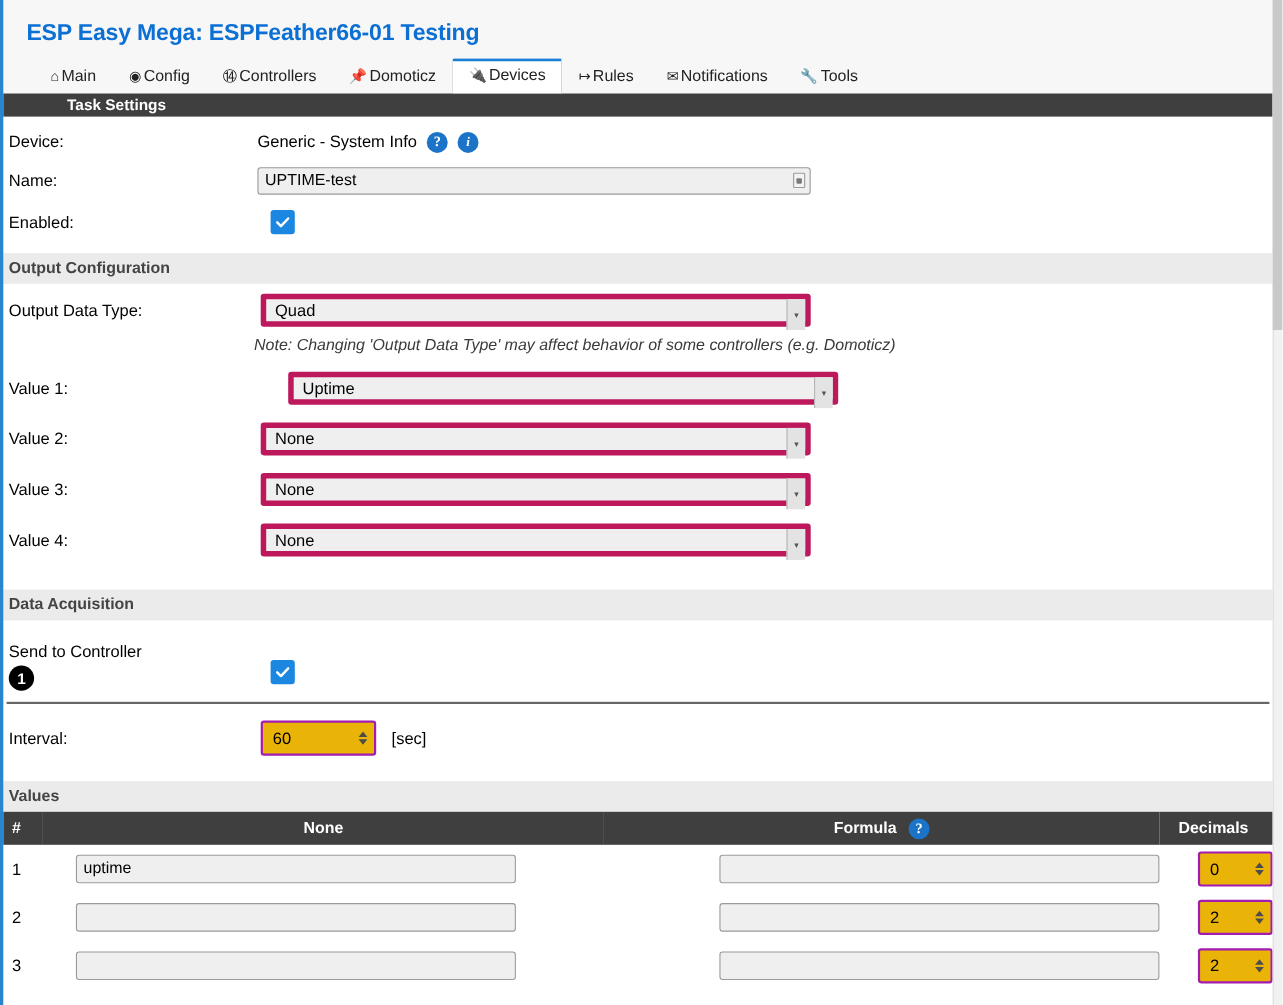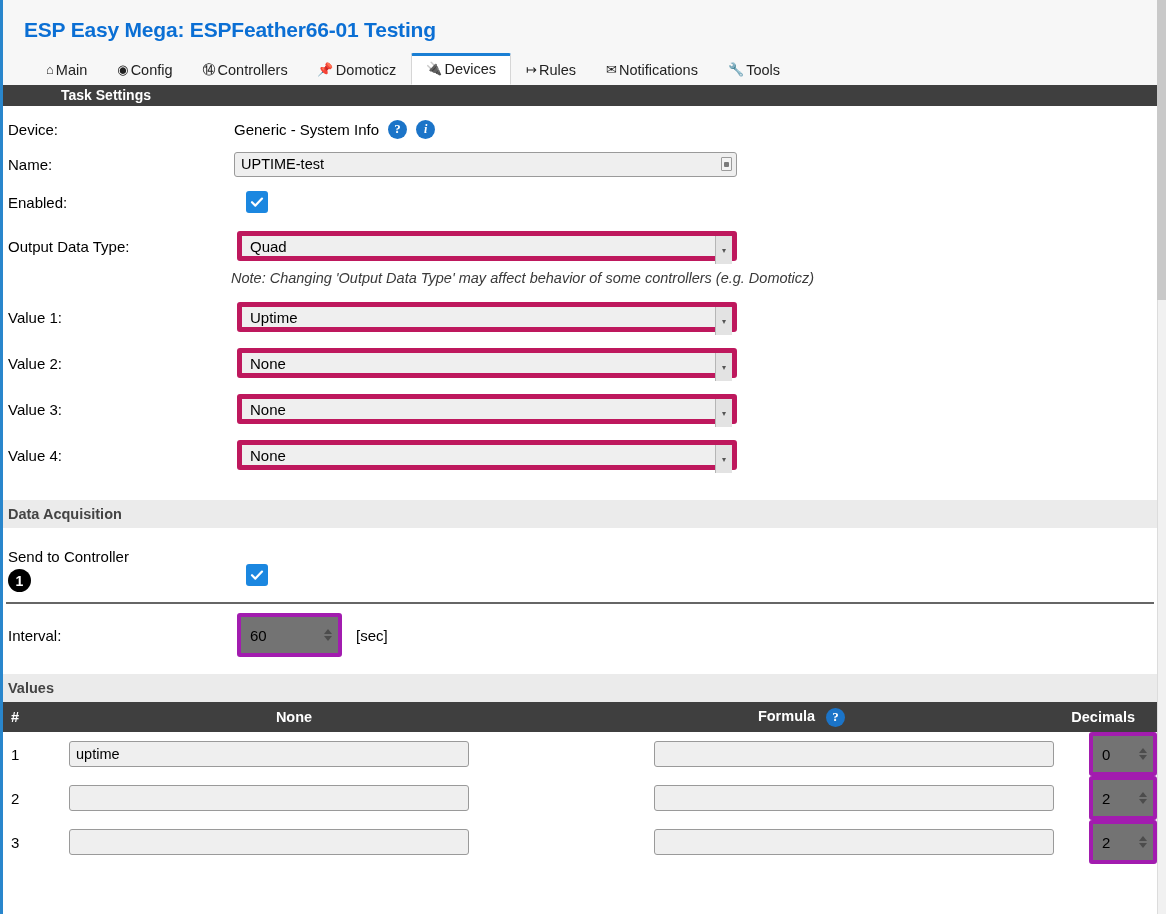--- a/index.html
+++ b/index.html
@@ -235,24 +235,24 @@
   .note {
     font-style: italic;
     font-size: 14.5px;
     color: #3a3a3a;
     padding-left: 228px;
   }
 
   
   .spin {
     position: relative;
-    background: #737373;
-    border: 4px solid #a21caf;
+    background: #eab308;
+    border: 2px solid #a21caf;
     border-radius: 3px;
-    height: 44px;
+    height: 32px;
     display: inline-flex;
     align-items: center;
     font-size: 15px;
     color: #000;
     padding-left: 9px;
   }
   .spin .arrows {
     position: absolute;
     right: 6px; top: 50%;
     transform: translateY(-50%);
@@ -399,34 +399,35 @@
       <div class="lbl">Enabled:</div>
       <div class="fld">
         <span class="cbx">
           <svg width="14" height="14" viewBox="0 0 14 14">
             <path d="M2 7.2 L5.4 10.6 L12 3.6" stroke="#fff" stroke-width="2.2" fill="none" stroke-linecap="round" stroke-linejoin="round"></path>
           </svg>
         </span>
       </div>
     </div>
 
+    <div class="sect" style="margin-top:8px;">Output Configuration</div>
 
     <div class="row" style="min-height:48px;">
       <div class="lbl">Output Data Type:</div>
       <div class="fld">
         <div class="sel">
           <span>Quad</span>
           <span class="arrow">▾</span>
         </div>
       </div>
     </div>
 
     <div class="note">Note: Changing 'Output Data Type' may affect behavior of some controllers (e.g. Domoticz)</div>
 
-    <div class="row" style="min-height:46px;margin-top:8px;">
+    <div class="row" style="min-height:46px;margin-top:8px;gap:25px;">
       <div class="lbl">Value 1:</div>
       <div class="fld">
         <div class="sel">
           <span>Uptime</span>
           <span class="arrow">▾</span>
         </div>
       </div>
     </div>
 
     <div class="row" style="min-height:46px;">

